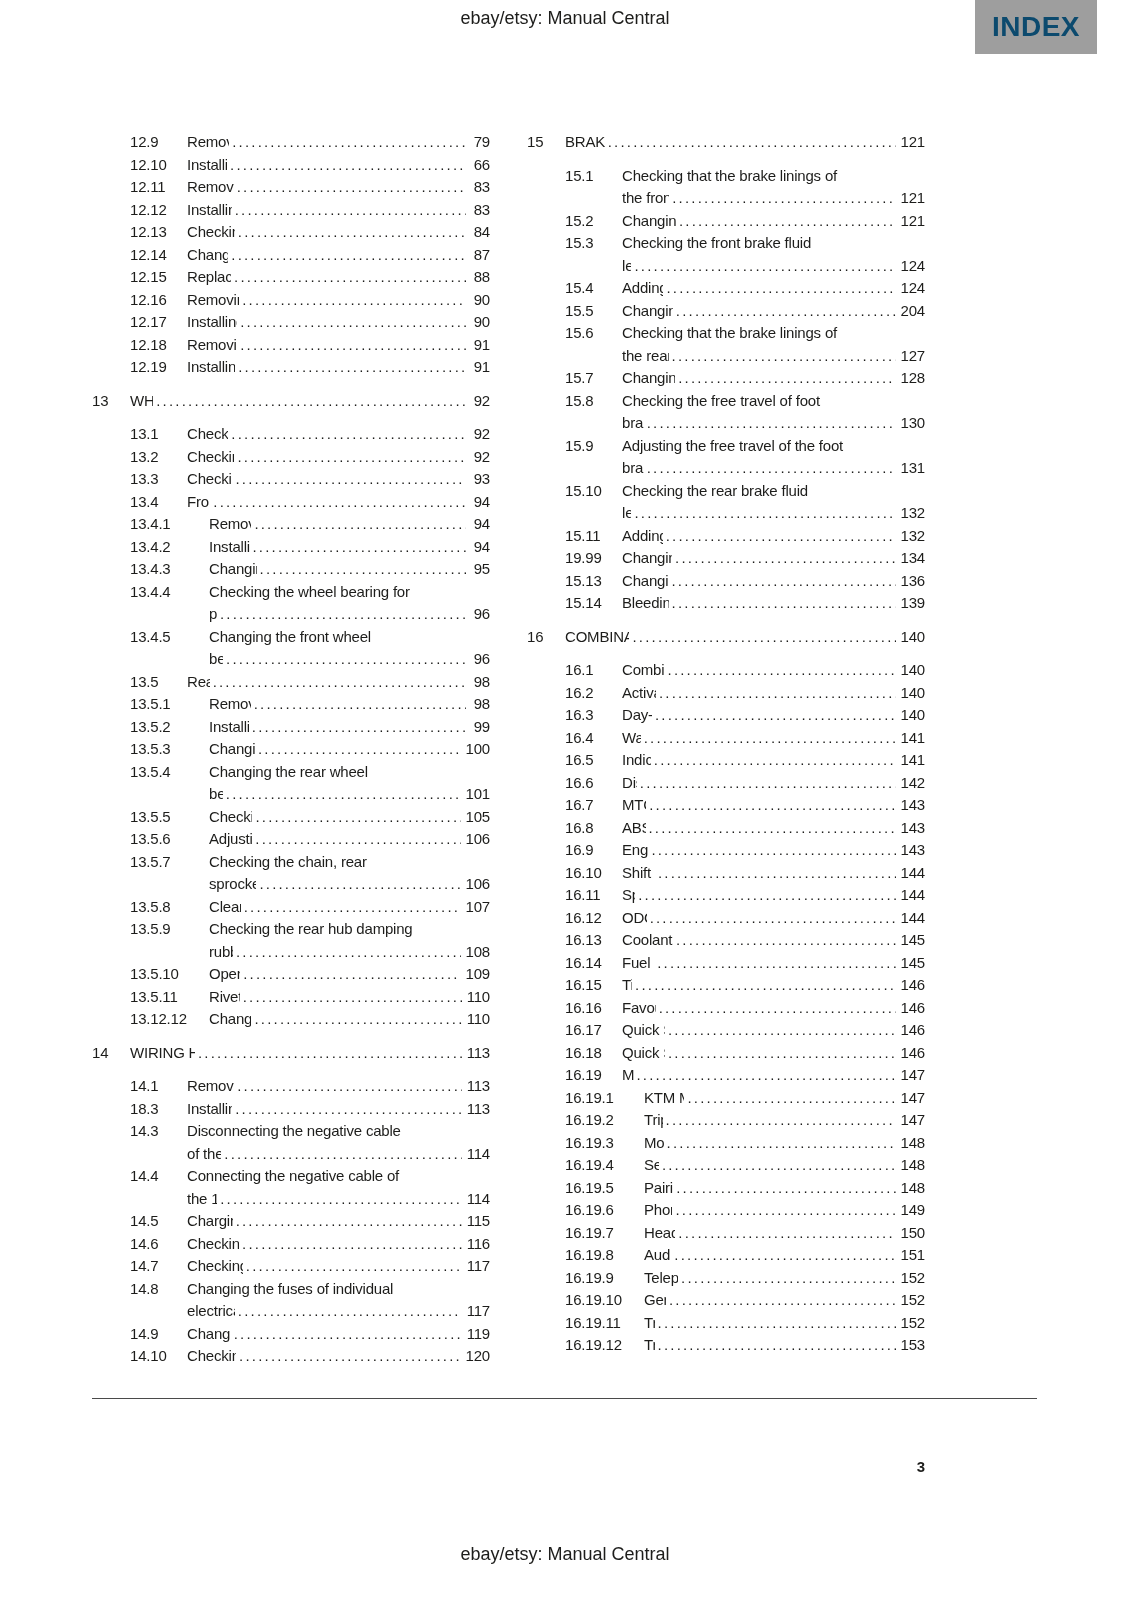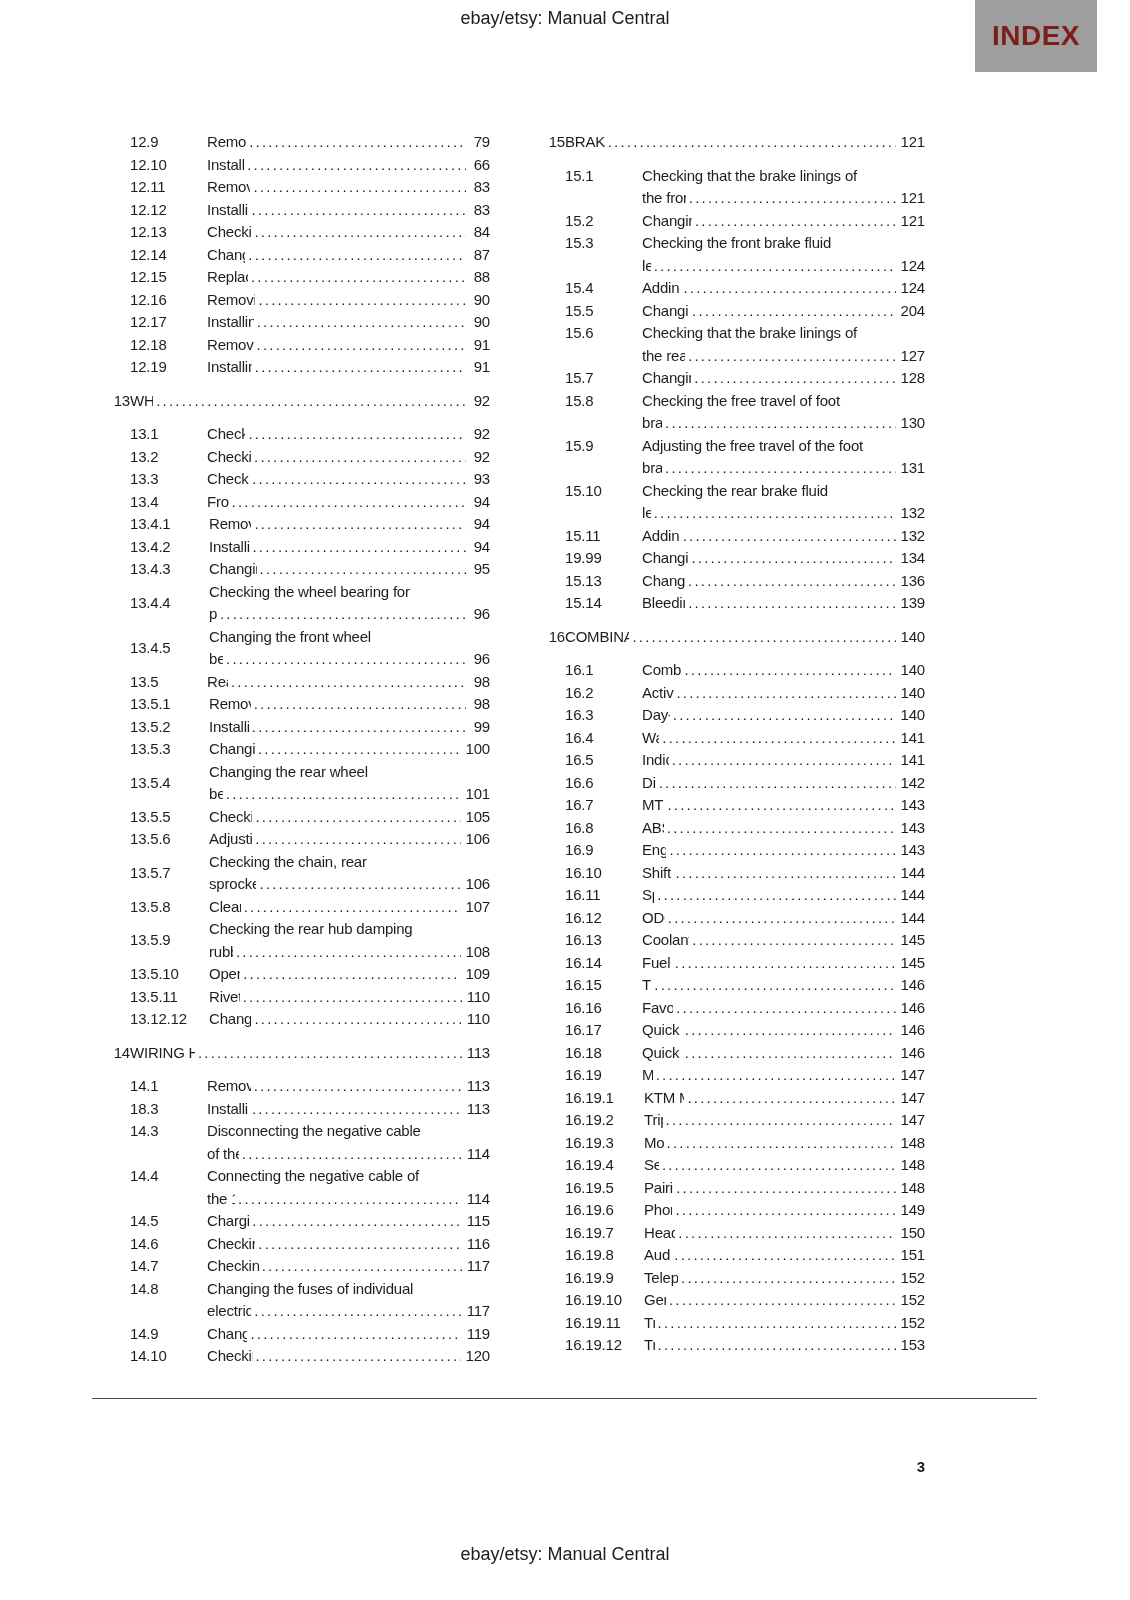--- a/index.html
+++ b/index.html
@@ -19,26 +19,26 @@
   .header-title {
     position: absolute;
     top: 8px; left: 0;
     width: 100%;
     text-align: center;
     font-size: 18px;
   }
   .index-badge {
     position: absolute;
     top: 0; right: 33px;
-    width: 122px; height: 72px;
+    width: 122px; height: 54px;
     display: flex; align-items: center; justify-content: center;
     font-weight: bold;
     font-size: 28px;
     letter-spacing: 0.5px;
-    color: #7f1d1d;
+    color: #0c4a6e;
     background: #9e9e9e;
   }
   .footer-title {
     position: absolute;
     top: 1544px; left: 0;
     width: 100%;
     text-align: center;
     font-size: 18px;
   }
   .bottom-rule {
@@ -68,25 +68,25 @@
     letter-spacing: -0.2px;
   }
   .toc-col { flex: 1 1 0; min-width: 0; }
 
   .entry { display: flex; align-items: flex-start; }
   .entry .num { flex: 0 0 auto; }
   .entry .body { flex: 1 1 auto; min-width: 0; }
 
   .entry.chapter { margin: 11px 0; }
   .toc-col > .entry.chapter:first-child { margin-top: 0; }
-  .entry.chapter .num { width: 38px; text-align: right; }
-
-  .entry.section    { padding-left: 38px; gap: 20px; }
+  .entry.chapter .num { width: 38px; }
+
+  .entry.section    { padding-left: 38px; }
   .entry.section .num { width: 57px; }
-  .entry.subsection { padding-left: 38px; align-items: center; }
+  .entry.subsection { padding-left: 38px; }
   .entry.subsection .num { width: 79px; }
 
   .tline { white-space: nowrap; }
   .lastline { display: flex; align-items: baseline; }
   .lastline .txt { flex: 0 1 auto; overflow: hidden; white-space: nowrap; }
   .dots {
     flex: 1 1 auto;
     min-width: 6px;
     overflow: hidden;
     white-space: nowrap;

